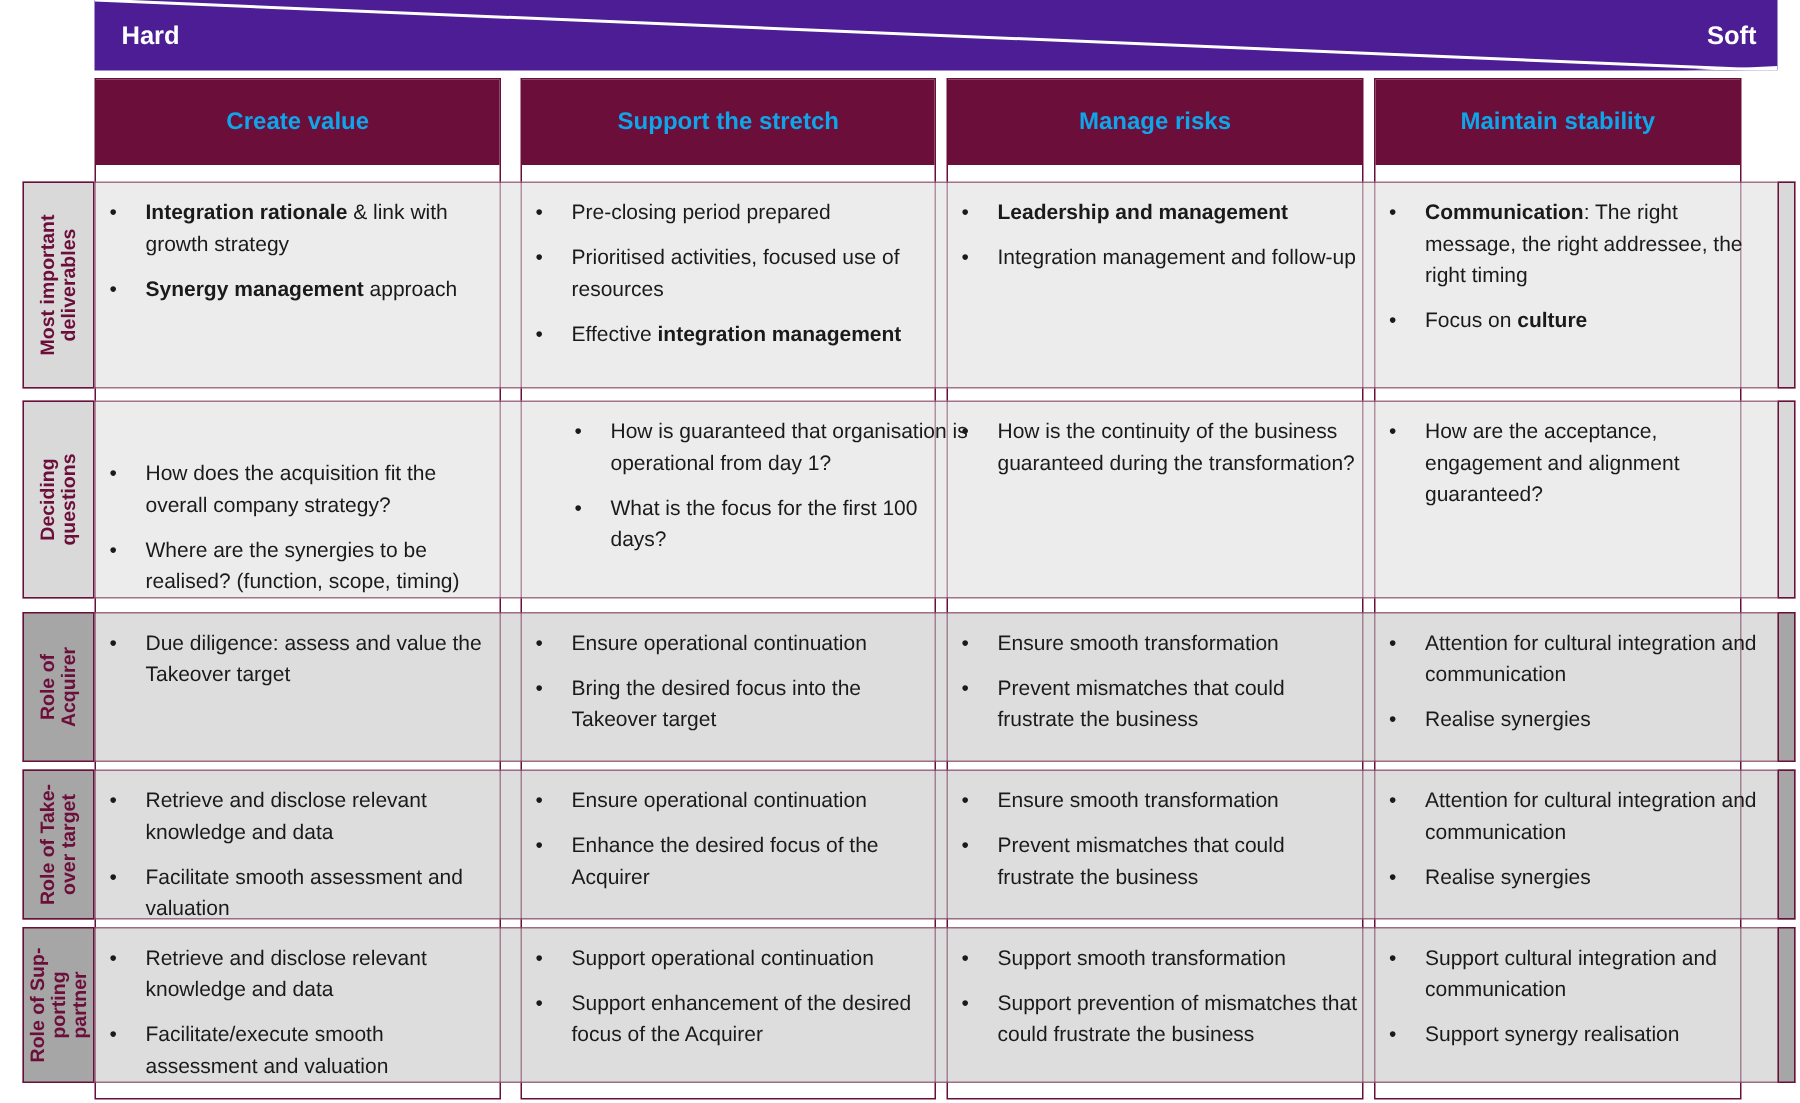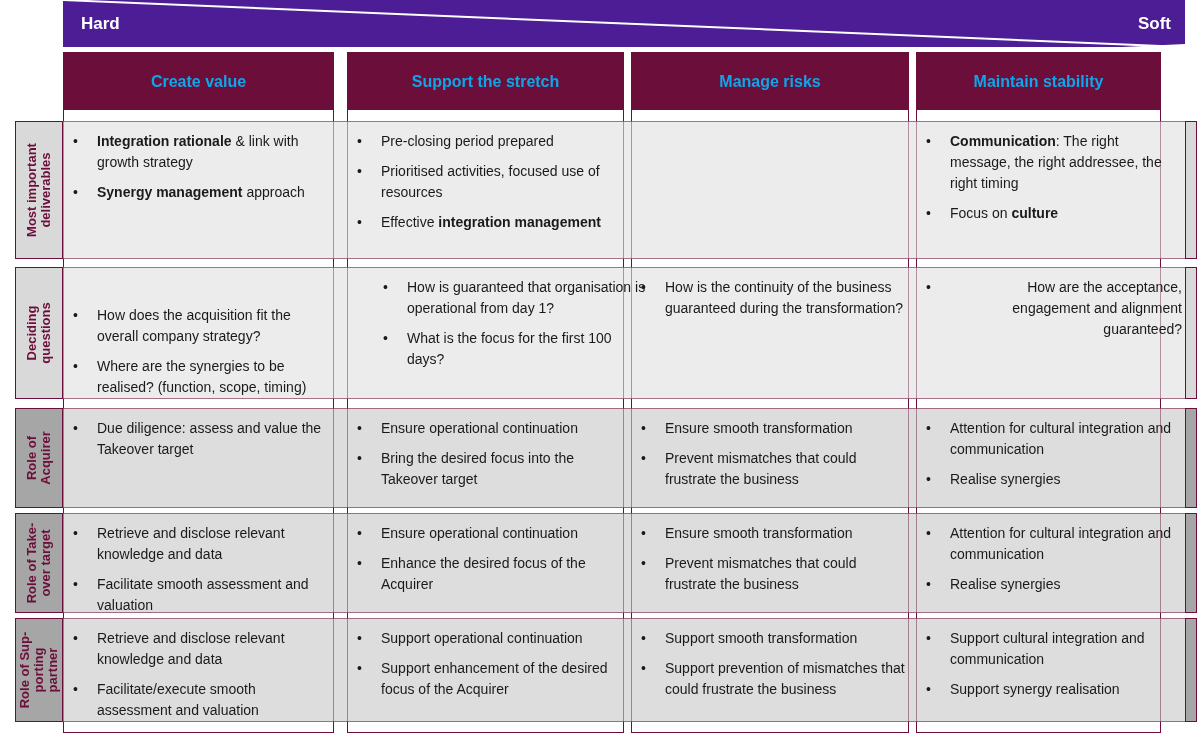--- a/index.html
+++ b/index.html
@@ -68,20 +68,26 @@
           <li><b>Synergy management</b><span> approach</span></li>
         </ul>
       </div>
       <div class="cell" style="left: 332px; width: 277px;">
         <ul>
           <li><span>Pre-closing period prepared</span></li>
           <li><span>Prioritised activities, focused use of resources</span></li>
           <li><span>Effective </span><b>integration management</b></li>
         </ul>
       </div>
+      <div class="cell" style="left: 616px; width: 278px;">
+        <ul>
+          <li><b>Leadership and management</b></li>
+          <li><span>Integration management and follow-up</span></li>
+        </ul>
+      </div>
       <div class="cell" style="left: 901px; width: 270px;">
         <ul>
           <li><b>Communication</b><span>: The right message, the right addressee, the right timing</span></li>
           <li><span>Focus on </span><b>culture</b></li>
         </ul>
       </div>
     </div>
     <div class="row light" style="top: 267px; height: 132px;">
       <div class="row-band"></div>
       <div class="right-edge" style="left: 1170px; background: rgb(217, 217, 217); border: 1.5px solid rgb(107, 15, 58); box-sizing: border-box;"></div>
@@ -99,21 +105,21 @@
         <ul>
           <li><span>How is guaranteed that organisation is operational from day 1?</span></li>
           <li><span>What is the focus for the first 100 days?</span></li>
         </ul>
       </div>
       <div class="cell" style="left: 616px; width: 278px;">
         <ul>
           <li><span>How is the continuity of the business guaranteed during the transformation?</span></li>
         </ul>
       </div>
-      <div class="cell" style="left: 901px; width: 270px; text-align: right;">
+      <div class="cell" style="left: 901px; width: 270px;">
         <ul>
           <li><span>How are the acceptance, engagement and alignment guaranteed?</span></li>
         </ul>
       </div>
     </div>
     <div class="row dark" style="top: 408px; height: 100px;">
       <div class="row-band"></div>
       <div class="right-edge" style="left: 1170px; background: rgb(166, 166, 166); border: 1.5px solid rgb(107, 15, 58); box-sizing: border-box;"></div>
       <div class="row-label">
         <span>Role of

